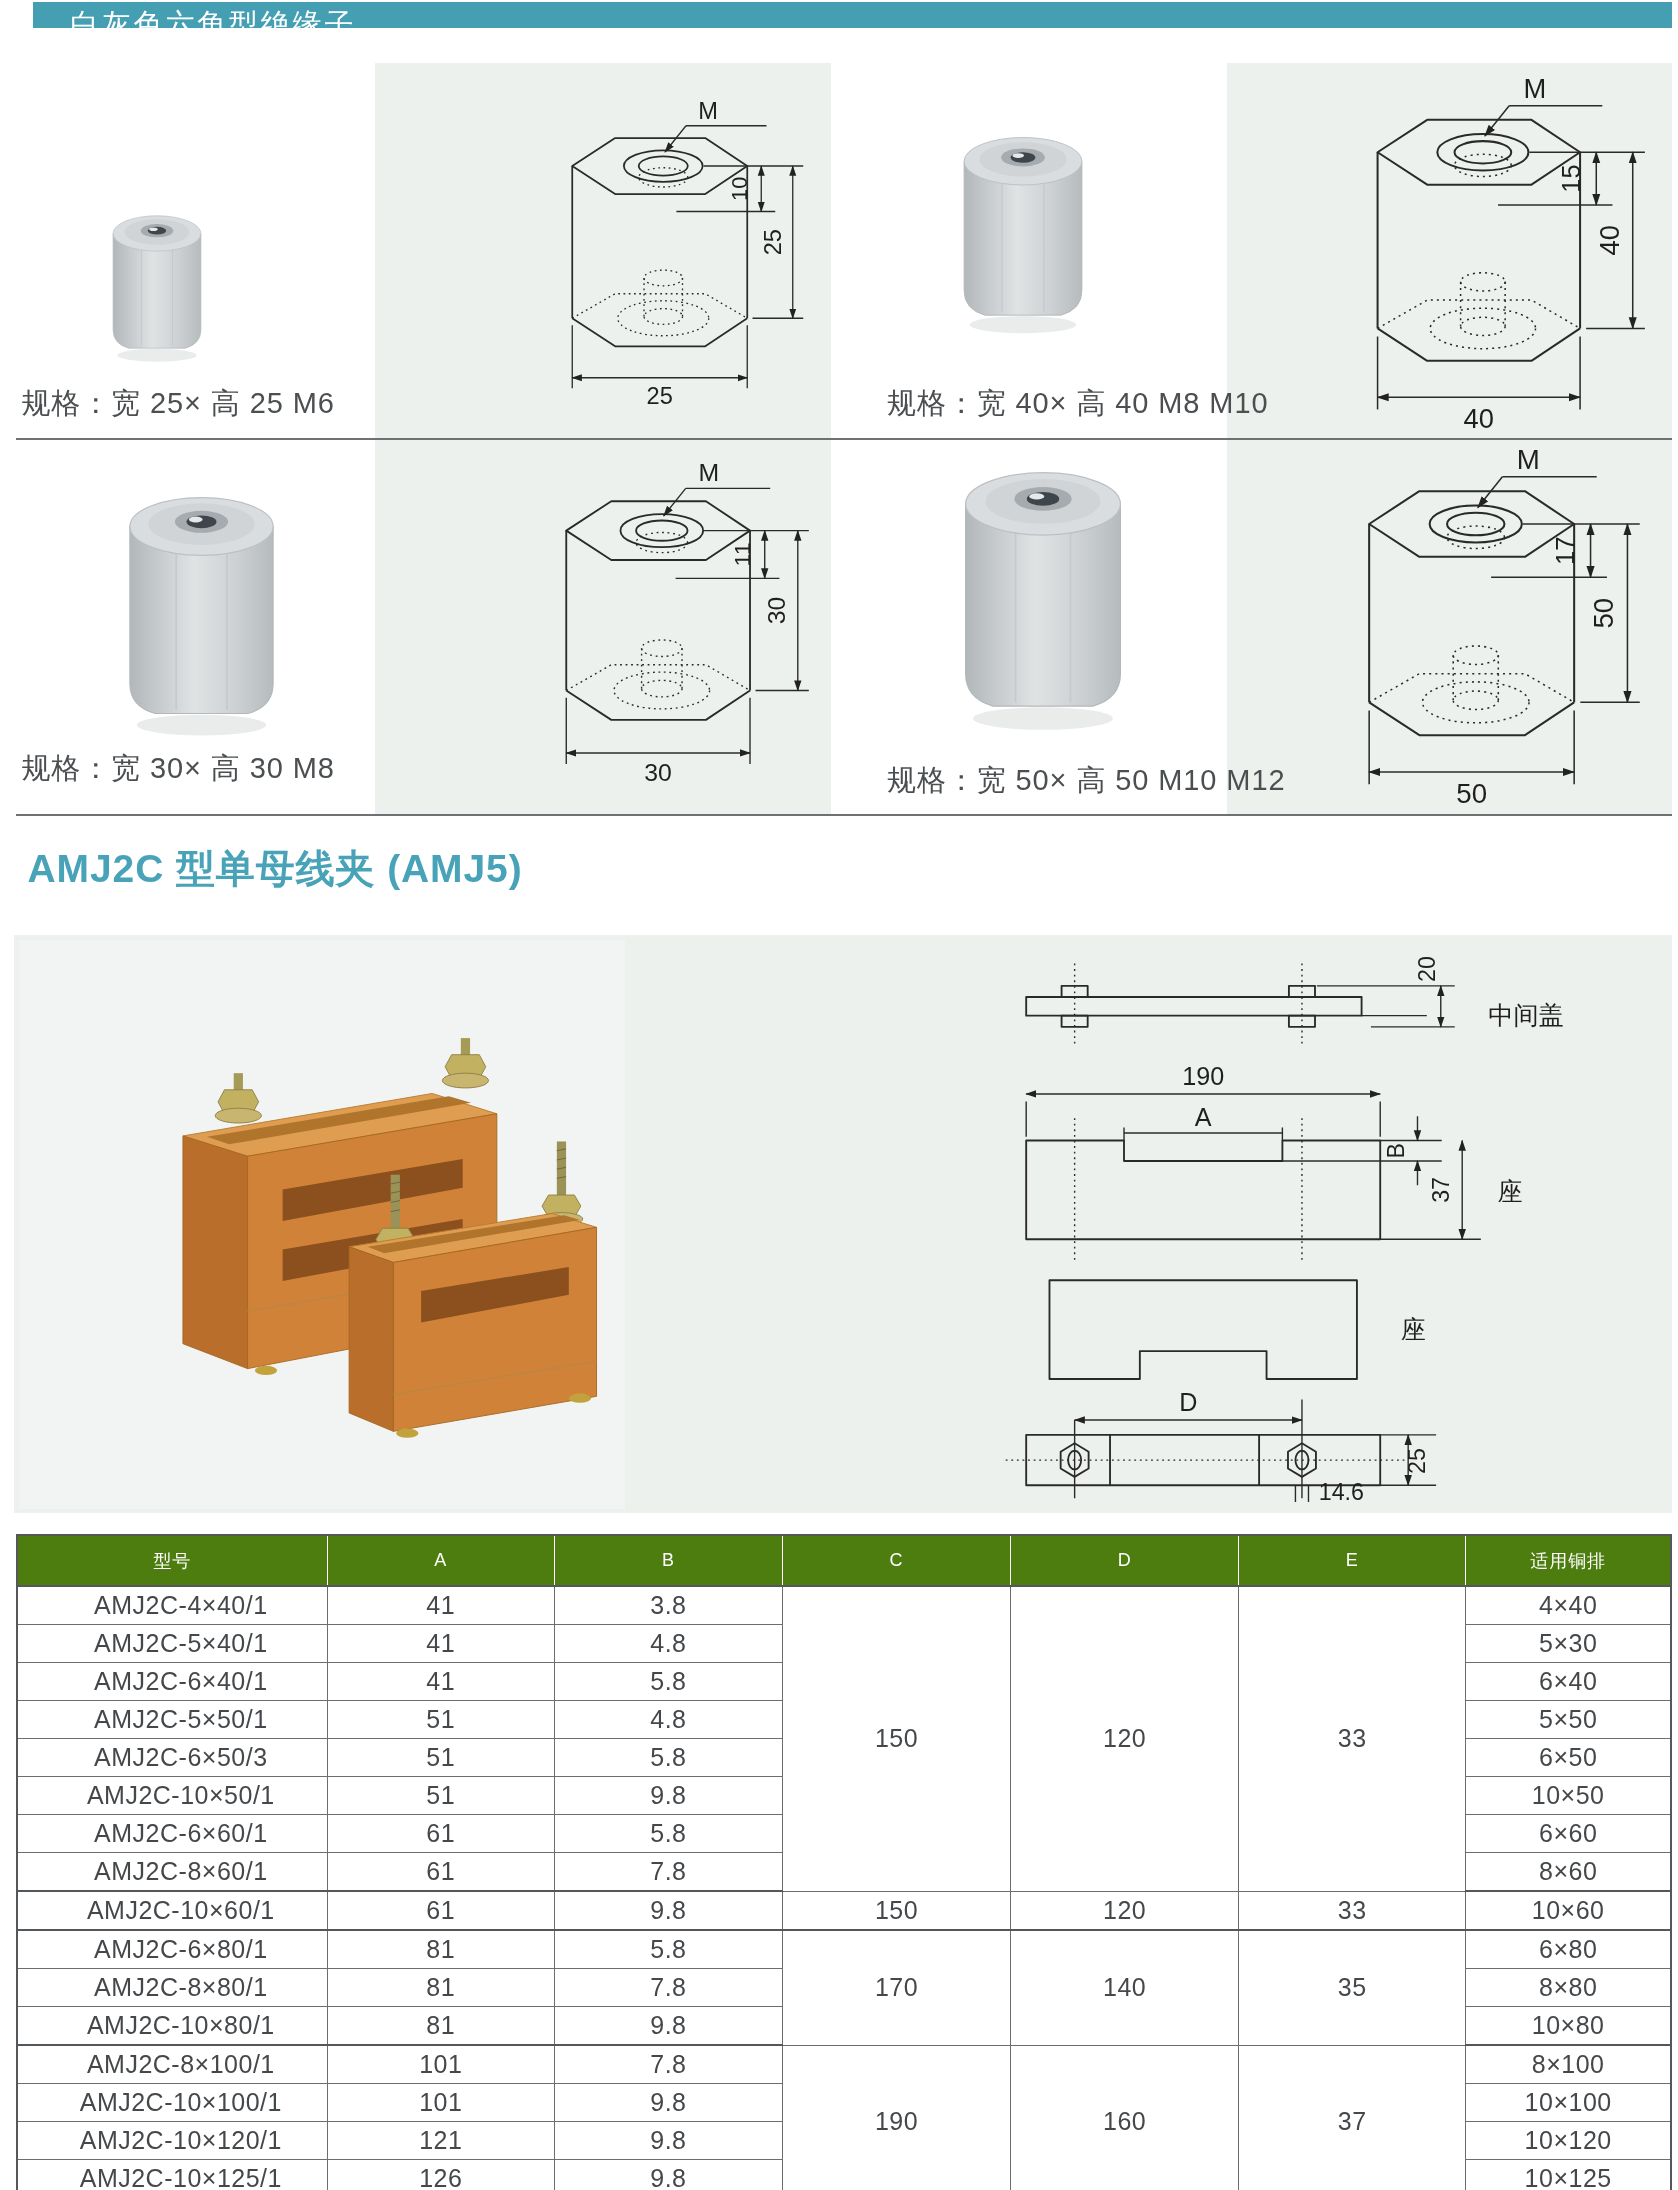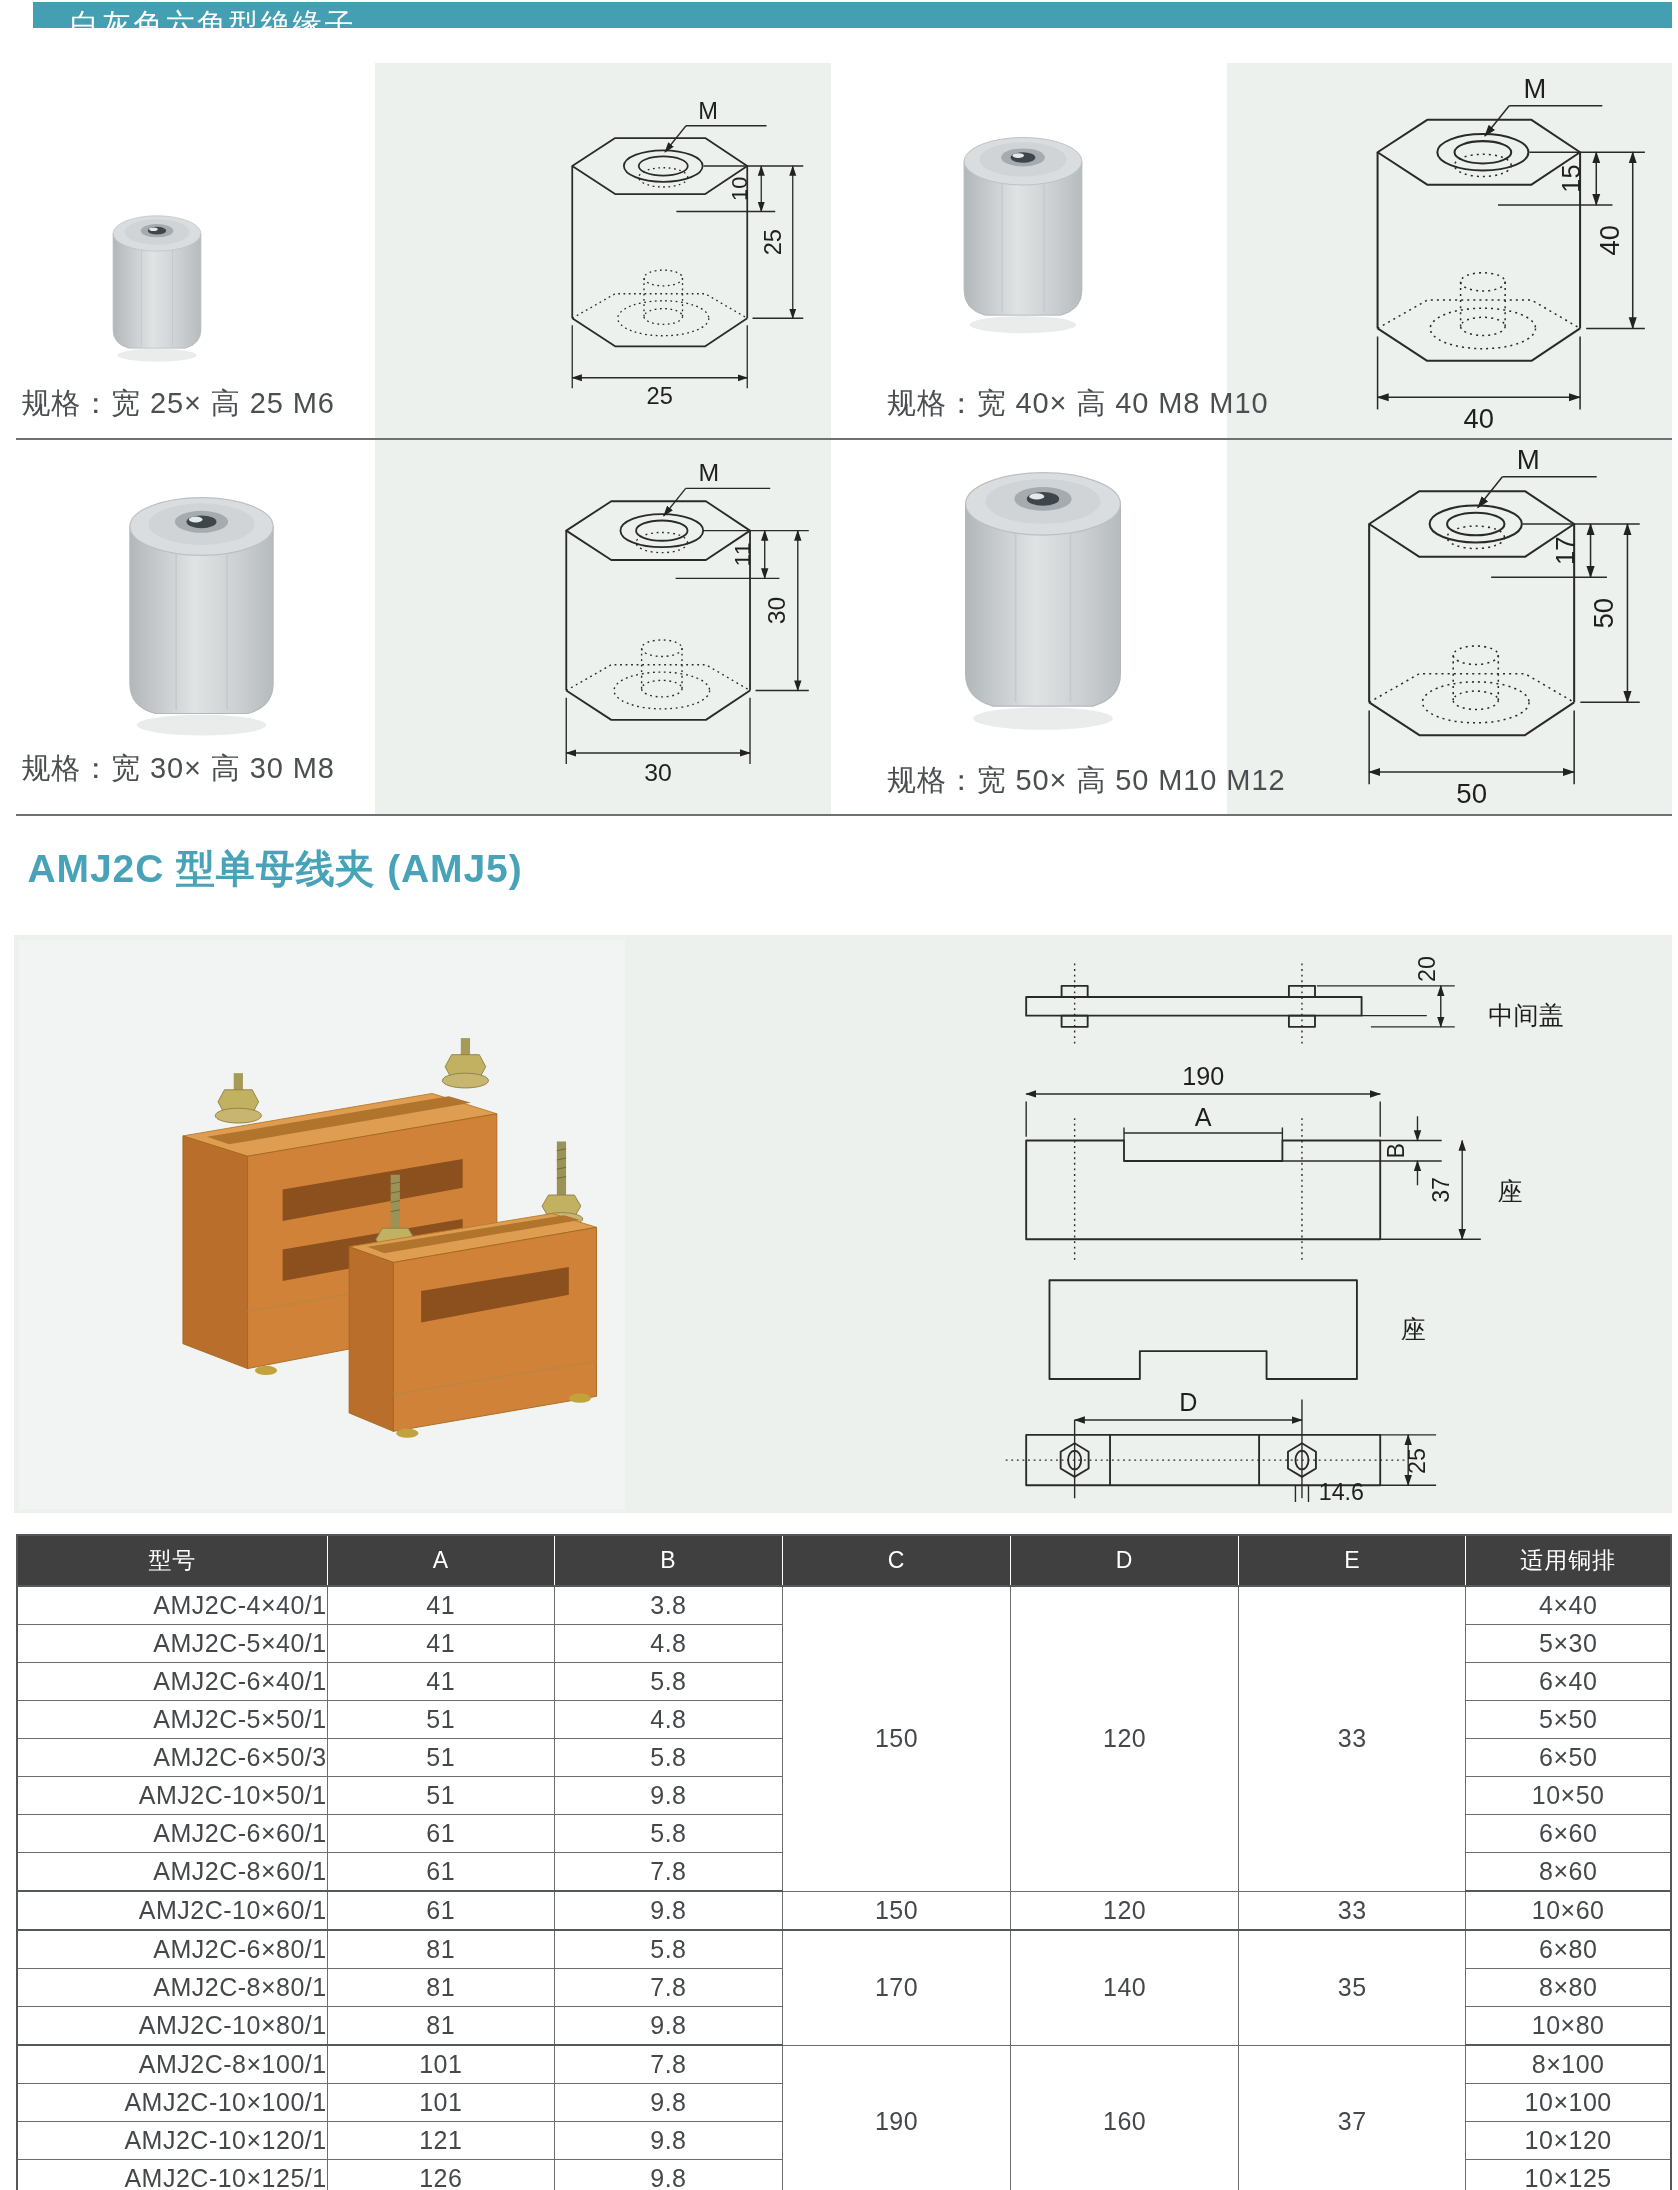--- a/index.html
+++ b/index.html
@@ -32,26 +32,26 @@
   #clamp-photo-bg{position:absolute;left:4.7px;top:4.7px;width:606px;height:569px;background:#f1f4f2;}
   #clamp-photo{position:absolute;left:84px;top:89px;width:517px;height:427px;}
   #clamp-drawing{position:absolute;left:956px;top:7.5px;width:690px;height:559px;}
   svg .ln{stroke:#2a2a2a;stroke-width:2;fill:none;stroke-linejoin:round;}
   svg .dot{stroke:#2a2a2a;stroke-width:1.5;fill:none;stroke-dasharray:2 4;}
   svg .dim{stroke:#2a2a2a;stroke-width:1.5;fill:none;}
   svg text{font-family:"Liberation Sans","DejaVu Sans",sans-serif;fill:#1f1f1f;}
   svg .t27{font-size:27px;} svg .t25{font-size:25px;}
   table.spec-table{position:absolute;left:16px;top:1534px;width:1656px;border-collapse:collapse;
         table-layout:fixed;border:2.8px solid #55585a;}
-  table.spec-table th{background:#404040;color:#ffffff;font-size:23px;font-weight:normal;height:47px;
+  table.spec-table th{background:#4d7c0f;color:#ffffff;font-size:18px;font-weight:normal;height:47px;
         border-left:1.9px solid #ffffff;border-bottom:2.8px solid #55585a;letter-spacing:0.9px;}
   table.spec-table th:first-child{border-left:none;}
   table.spec-table td{font-size:25px;color:#45484b;height:37px;text-align:center;
         border:1.9px solid #6b6e70;padding:0;letter-spacing:0.5px;}
-  table.spec-table td.model{text-align:right;padding-left:17px;}
+  table.spec-table td.model{text-align:center;padding-left:17px;}
   table.spec-table tr.group-end td{border-bottom:2.8px solid #55585a;}
 </style>
 </head>
 <body>
 
 <div class="band">
   <span>白灰色六角型绝缘子</span>
 </div>
 
 <div class="panel" id="panel1">

